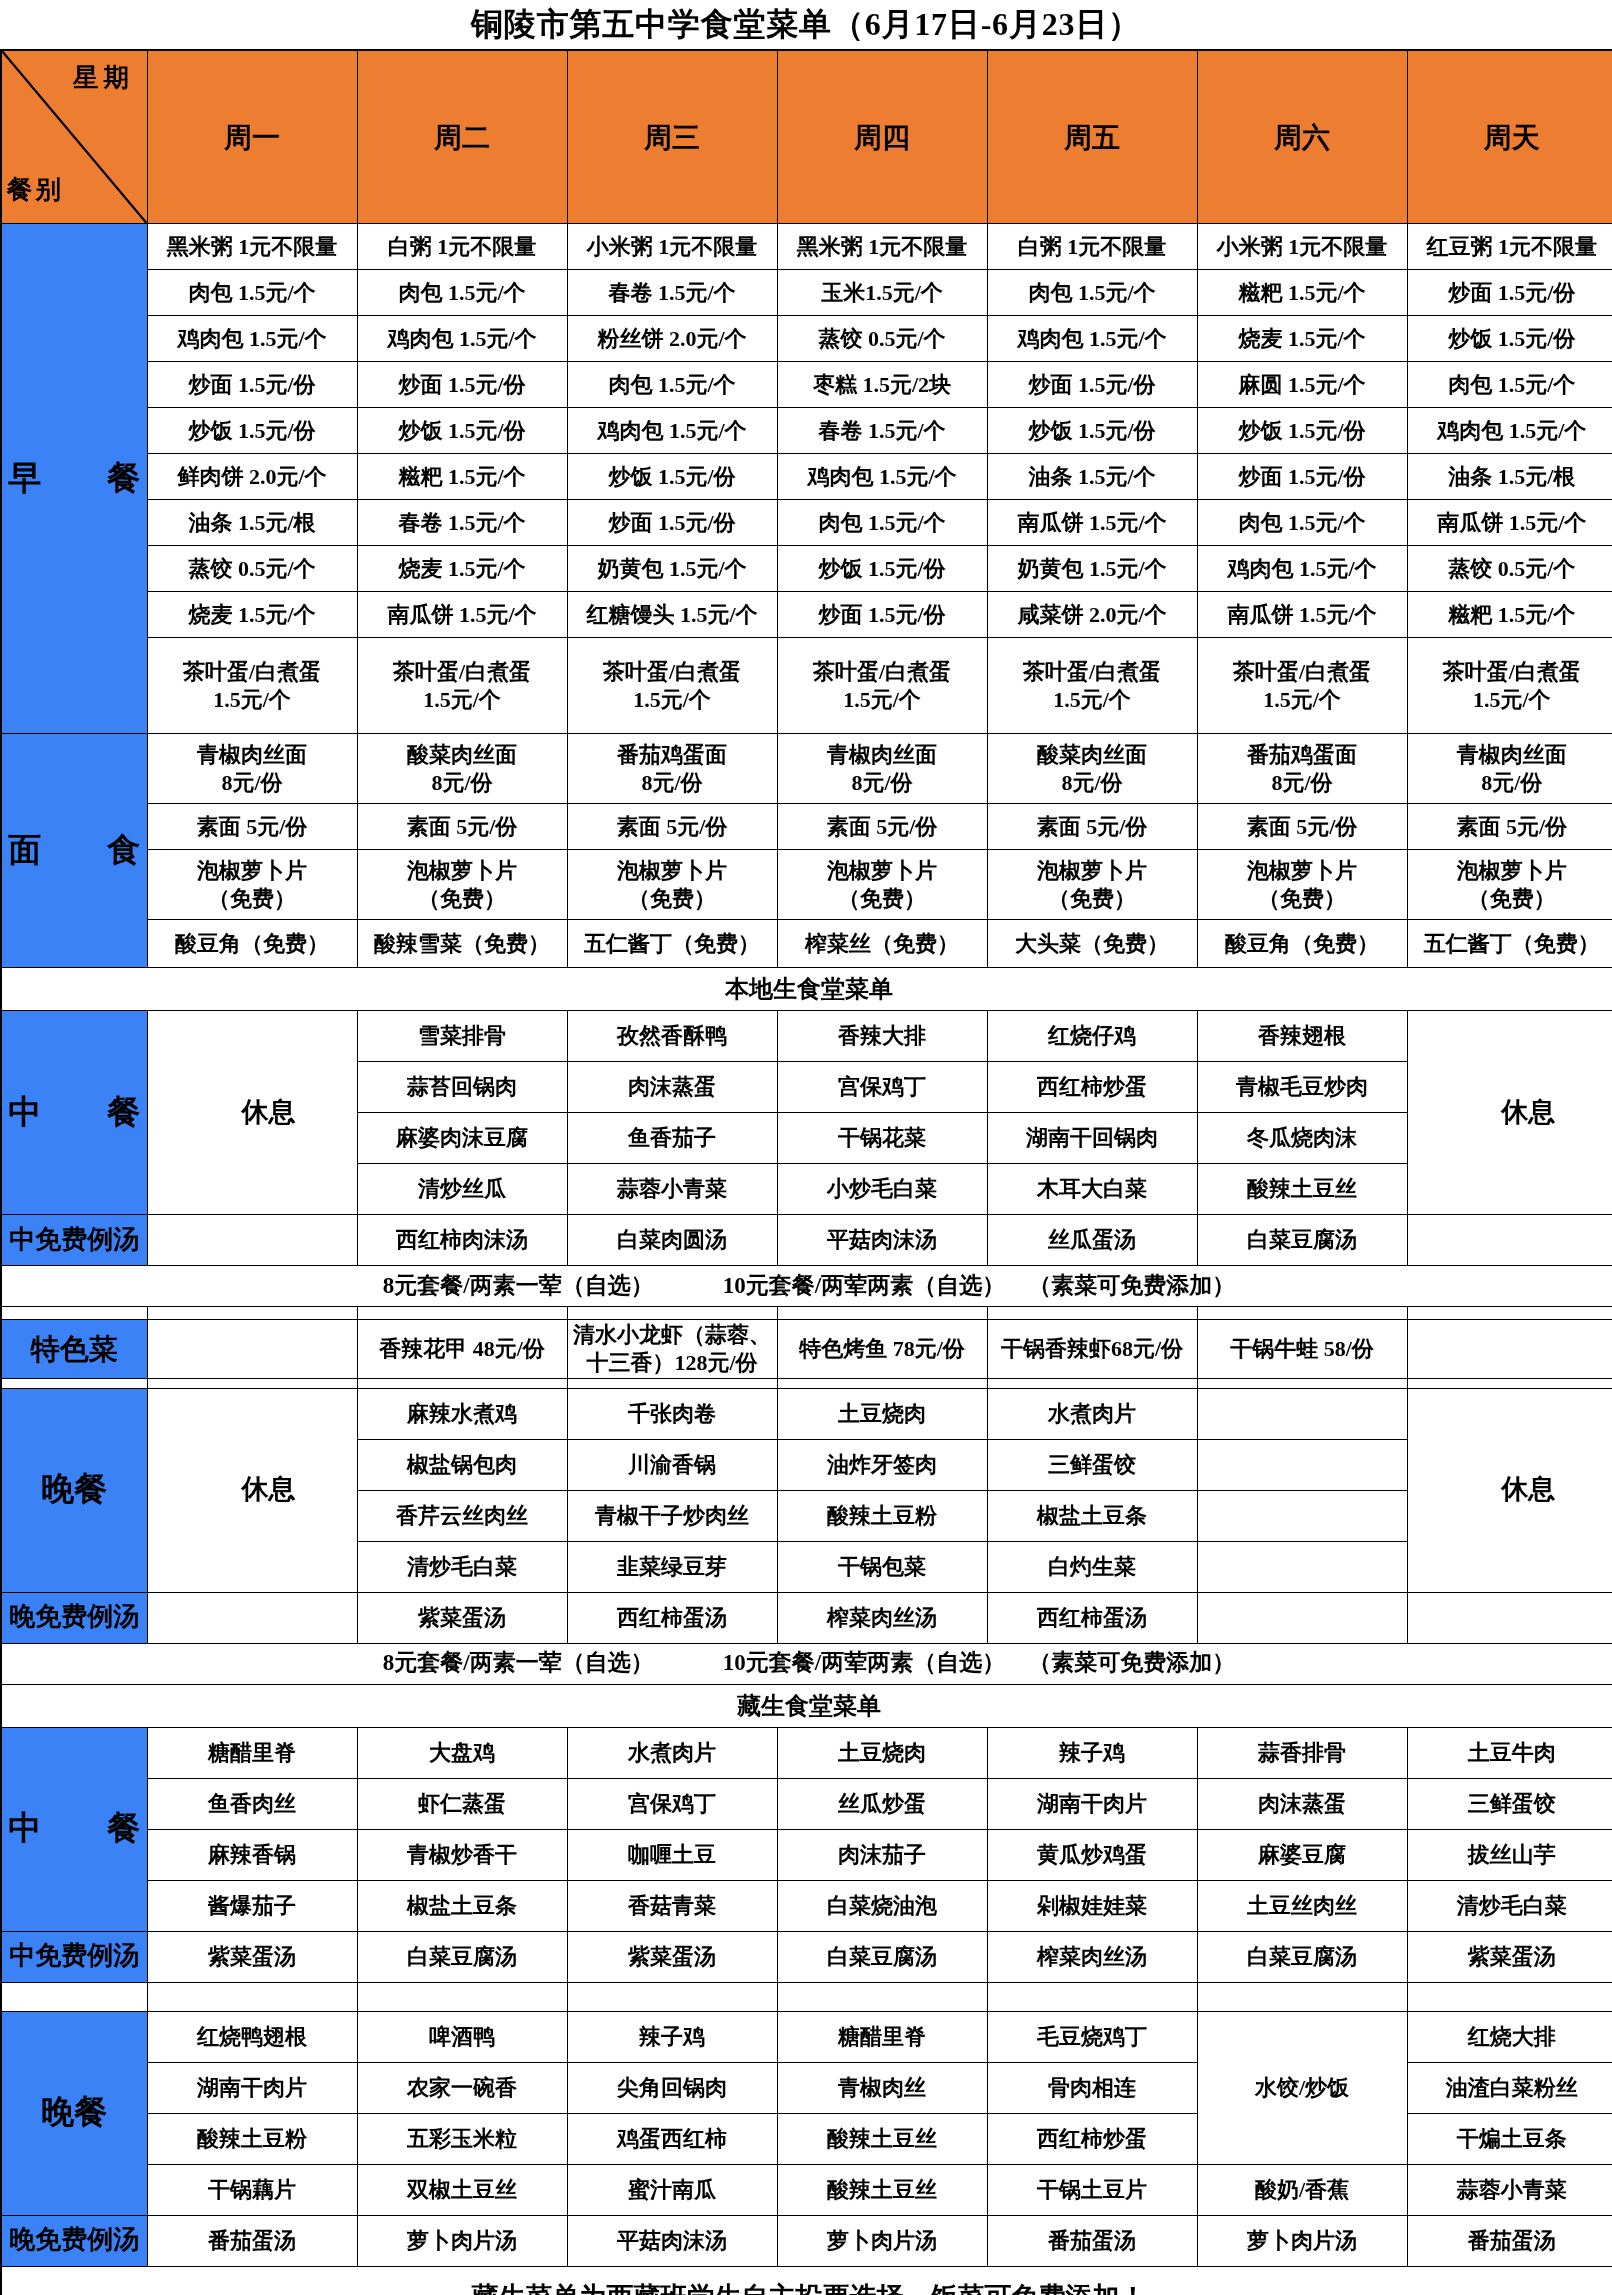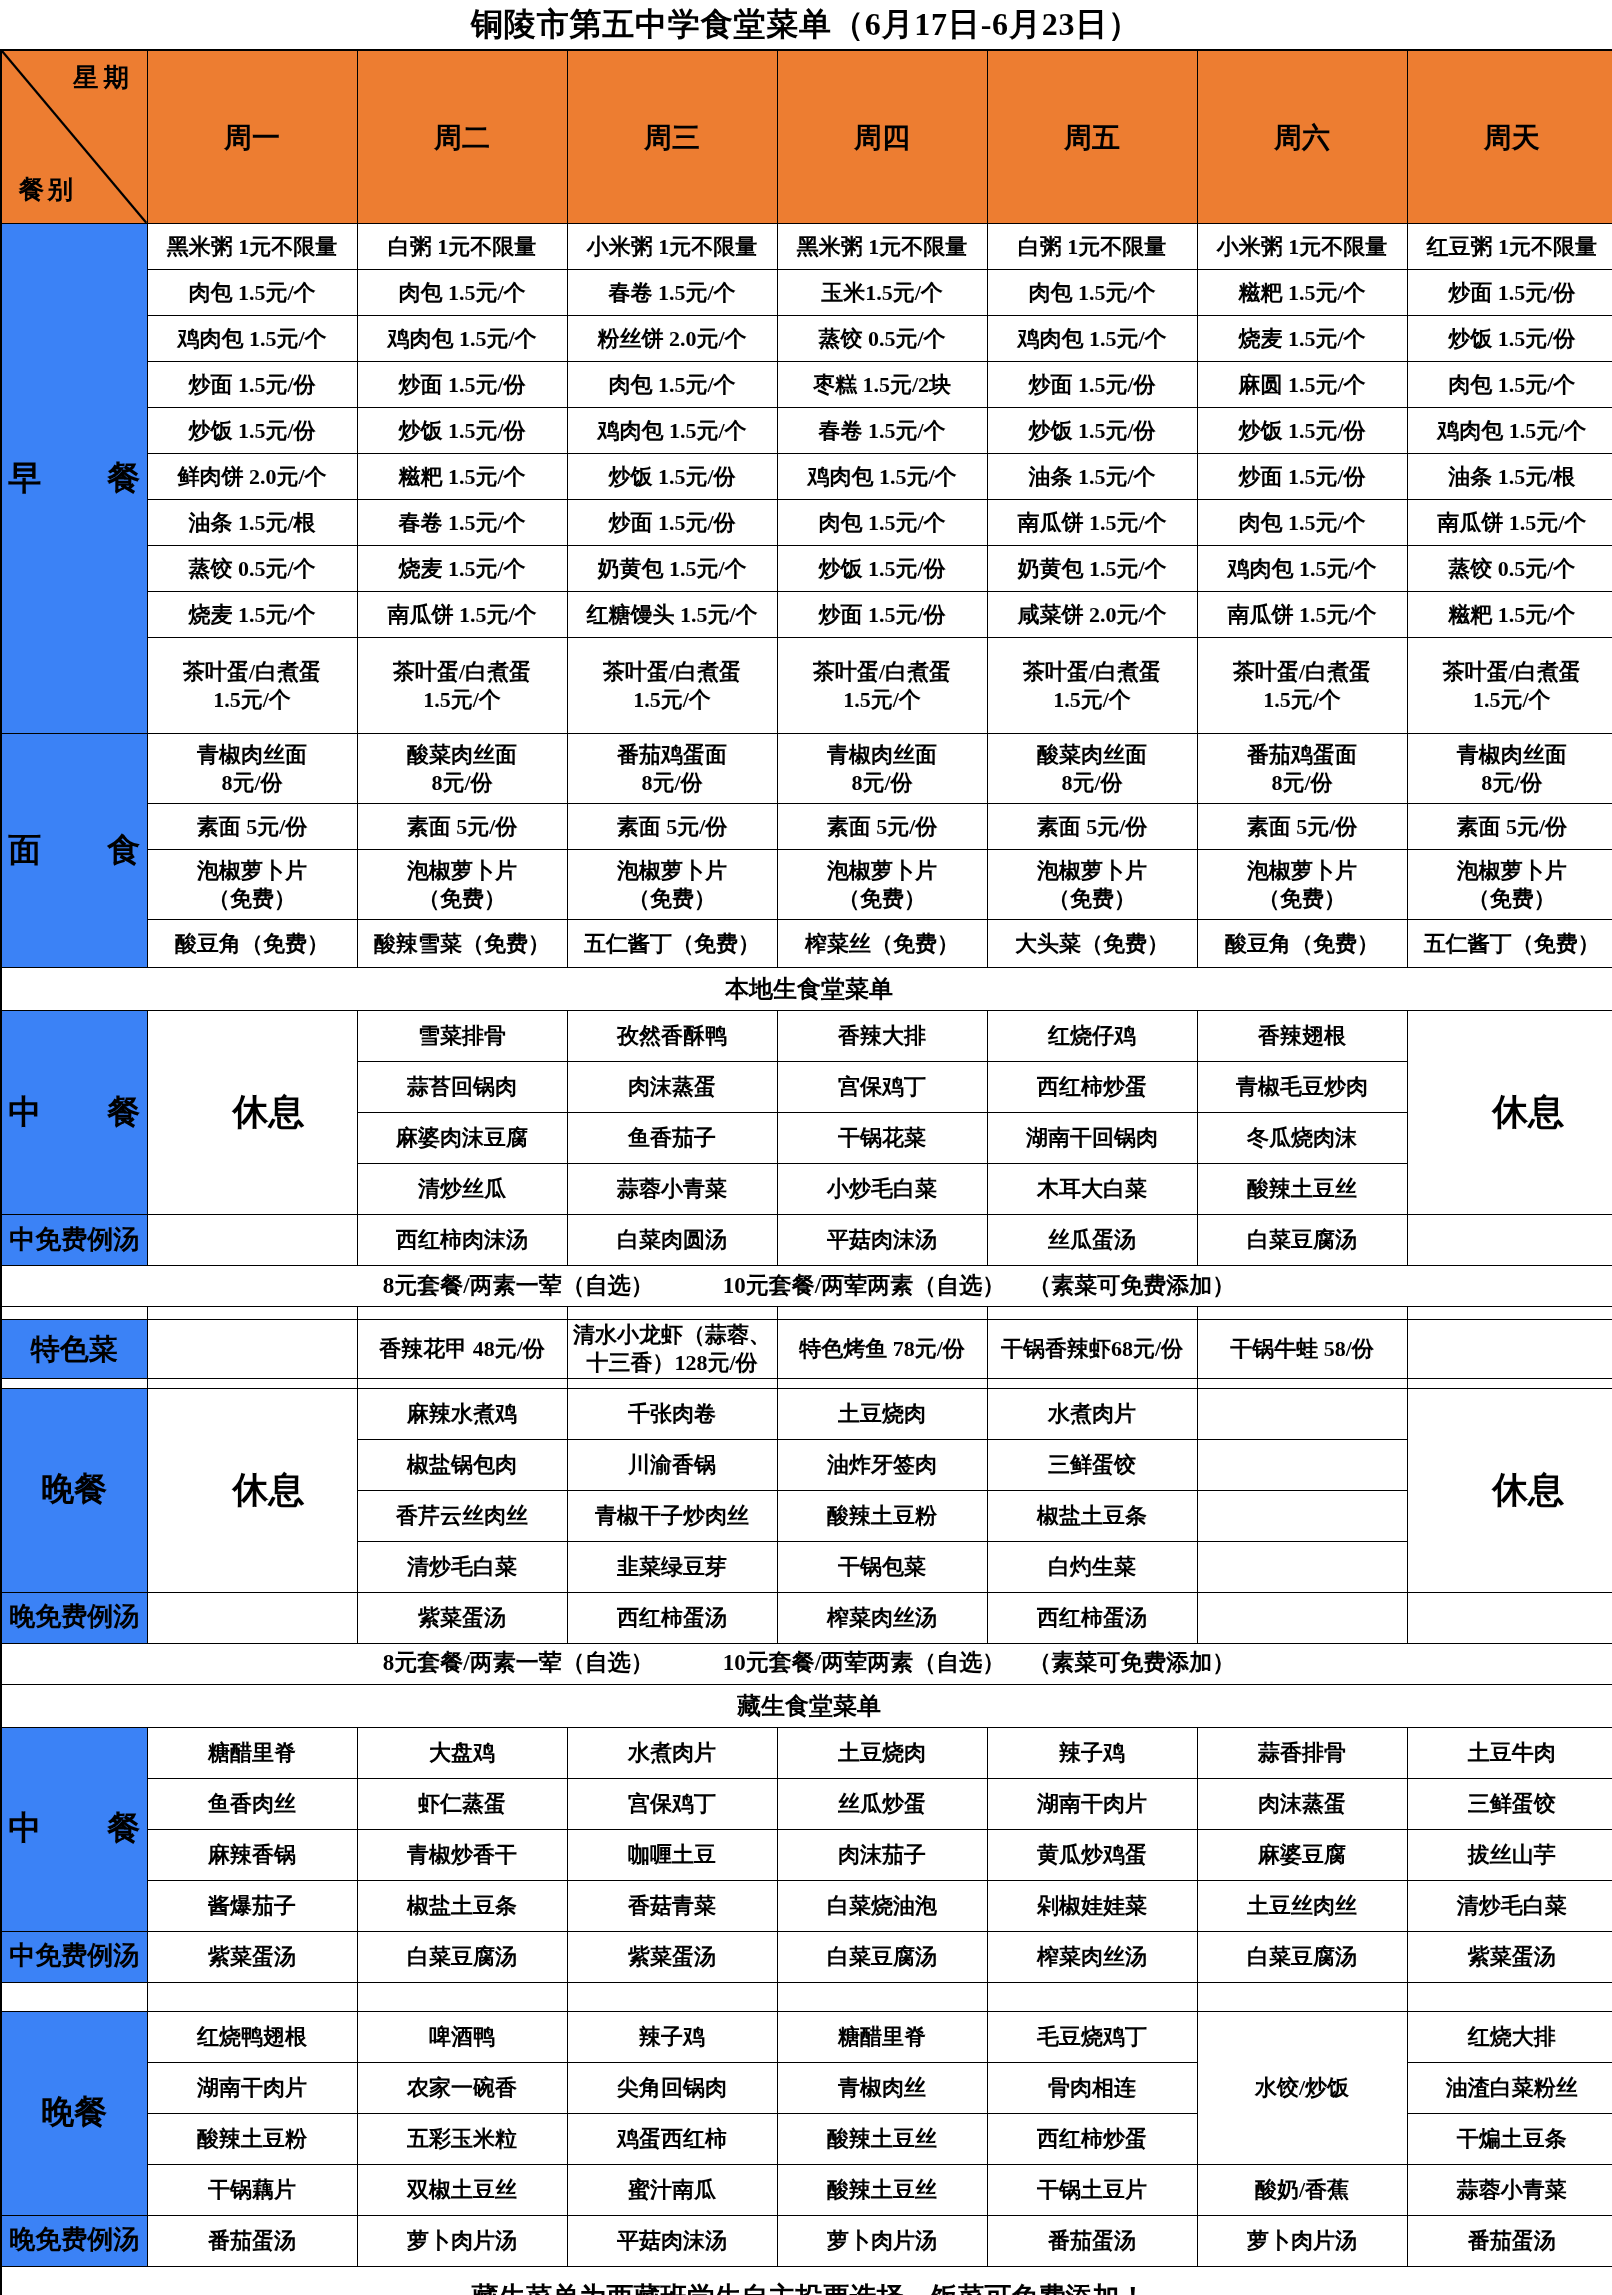--- a/index.html
+++ b/index.html
@@ -7,31 +7,31 @@
   .page{width:1612px;background:#fff;}
   .title{height:49px;display:flex;align-items:center;justify-content:center;font-size:32px;letter-spacing:0.8px;}
   .subtitle{height:42px;display:flex;align-items:center;justify-content:center;font-size:24px;}
   table{border-collapse:collapse;table-layout:fixed;width:1612px;border:2.4px solid #000;}
   th,td{border:1.6px solid #000;text-align:center;vertical-align:middle;font-size:22px;line-height:1.25;padding:1.6px 3.2px;white-space:pre-line;overflow:hidden;}
   thead tr{height:92px;}
   thead th{background:#ED7D31;font-size:28px;font-weight:700;}
   th.corner{position:relative;padding:16px;}
   th.corner svg{position:absolute;left:0;top:0;width:100%;height:100%;}
   .corner-week{position:absolute;top:11px;right:12.8px;font-size:25.5px;letter-spacing:4.8px;}
-  .corner-meal{position:absolute;bottom:17.5px;left:4.8px;font-size:25.5px;letter-spacing:3.2px;margin-left:12px;}
+  .corner-meal{position:absolute;bottom:17.5px;left:4.8px;font-size:25.5px;letter-spacing:3.2px;}
   
   td[data-name^="row-label"]{background:#3b82f6;}
   td[data-name="row-label-breakfast"],
   td[data-name="row-label-noodles"],
   td[data-name="row-label-lunch"],
   td[data-name="row-label-dinner"]{font-size:33px;}
   td[data-name="row-label-lunch-soup"],
   td[data-name="row-label-dinner-soup"]{font-size:26px;padding:0;}
   td[data-name="row-label-special"]{font-size:29px;margin-top:12px;}
-  td[data-name="rest-cell"]{font-size:36px;padding-left:36px;}
+  td[data-name="rest-cell"]{font-size:27px;padding-left:36px;}
   td[data-name="section-title-cell"]{font-size:24px;border-left:none;border-right:none;}
   td[data-name="combo-note-cell"]{font-size:23px;border-left:none;border-right:none;}
   td[data-name="footer-note-cell"]{font-size:27px;border-left:none;border-right:none;}
   
   tr[data-name="breakfast-row"]{height:46px;}
   tr[data-name="breakfast-row-egg"]{height:96px;}
   tr[data-name="noodles-row-main"]{height:70px;}
   tr[data-name="noodles-row-plain"]{height:46px;}
   tr[data-name="noodles-row-pickle"]{height:70px;}
   tr[data-name="noodles-row-side"]{height:48px;}

